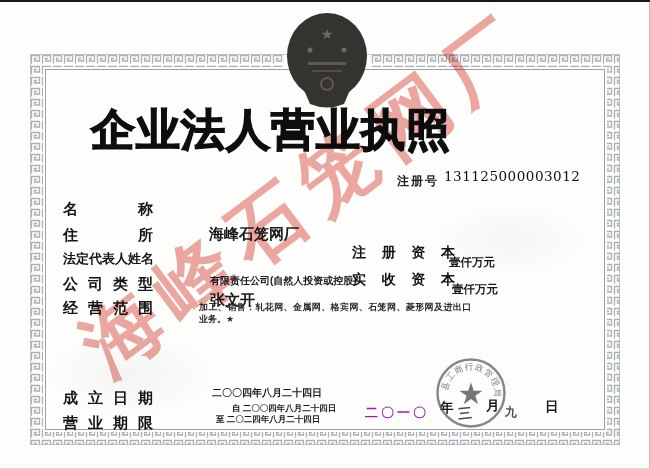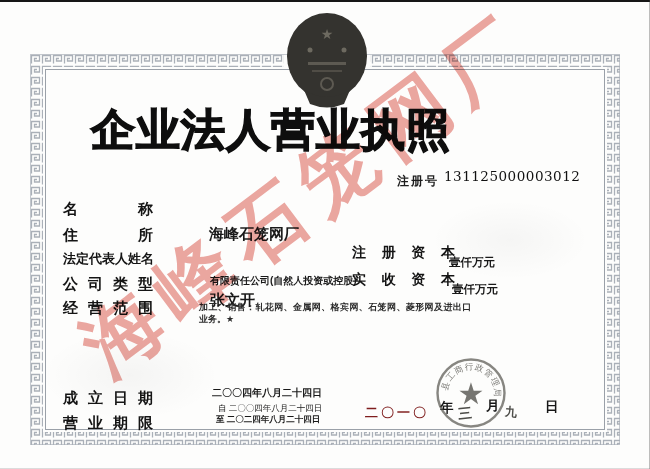--- a/index.html
+++ b/index.html
@@ -41,25 +41,25 @@
   .val{position:absolute;color:#191919;font-weight:600;white-space:nowrap;}
   .v-name{left:209px;top:198px;font-size:15px;}
   .v-addr{left:209px;top:225px;font-size:15px;}
   .v-rep{left:210px;top:247px;font-size:15px;margin-top:44px;}
   .v-type{left:210px;top:274px;font-size:10px;font-weight:700;}
   .v-scope1{left:199px;top:301px;font-size:9px;font-weight:700;letter-spacing:.4px;color:#2b2b2b;}
   .v-scope2{left:199px;top:313px;font-size:9px;font-weight:700;color:#2b2b2b;}
   .v-cap1{left:449px;top:255px;font-size:11.5px;font-weight:700;}
   .v-cap2{left:452px;top:282px;font-size:11.5px;font-weight:700;}
   .v-est{left:212px;top:386px;font-size:10px;font-weight:700;}
-  .v-from{left:218px;top:403px;font-size:8.5px;font-weight:400;}
+  .v-from{left:232px;top:403px;font-size:8.5px;font-weight:700;}
   .v-to{left:216px;top:414px;font-size:8.5px;font-weight:700;}
   
   .iss{position:absolute;font-weight:700;color:#171717;white-space:nowrap;}
-  .iss-year{left:365px;top:404px;font-size:13px;letter-spacing:3px;color:#7f1d1d;font-weight:600;}
+  .iss-year{left:365px;top:404px;font-size:13px;letter-spacing:3px;color:#a21caf;font-weight:600;}
   .iss-y{left:440px;top:399px;font-size:13.5px;}
   .iss-m{left:486px;top:397px;font-size:13.5px;}
   .iss-d{left:545px;top:398px;font-size:13.5px;}
   .hand{position:absolute;color:#4e4e4a;font-weight:600;}
   .hand-m{left:458px;top:405px;font-size:14px;transform:rotate(-6deg);}
   .hand-d{left:505px;top:404px;font-size:12px;transform:rotate(4deg);}
   
   .seal{position:absolute;left:431px;top:351px;width:80px;height:84px;opacity:.85;}
   
   .watermark{

